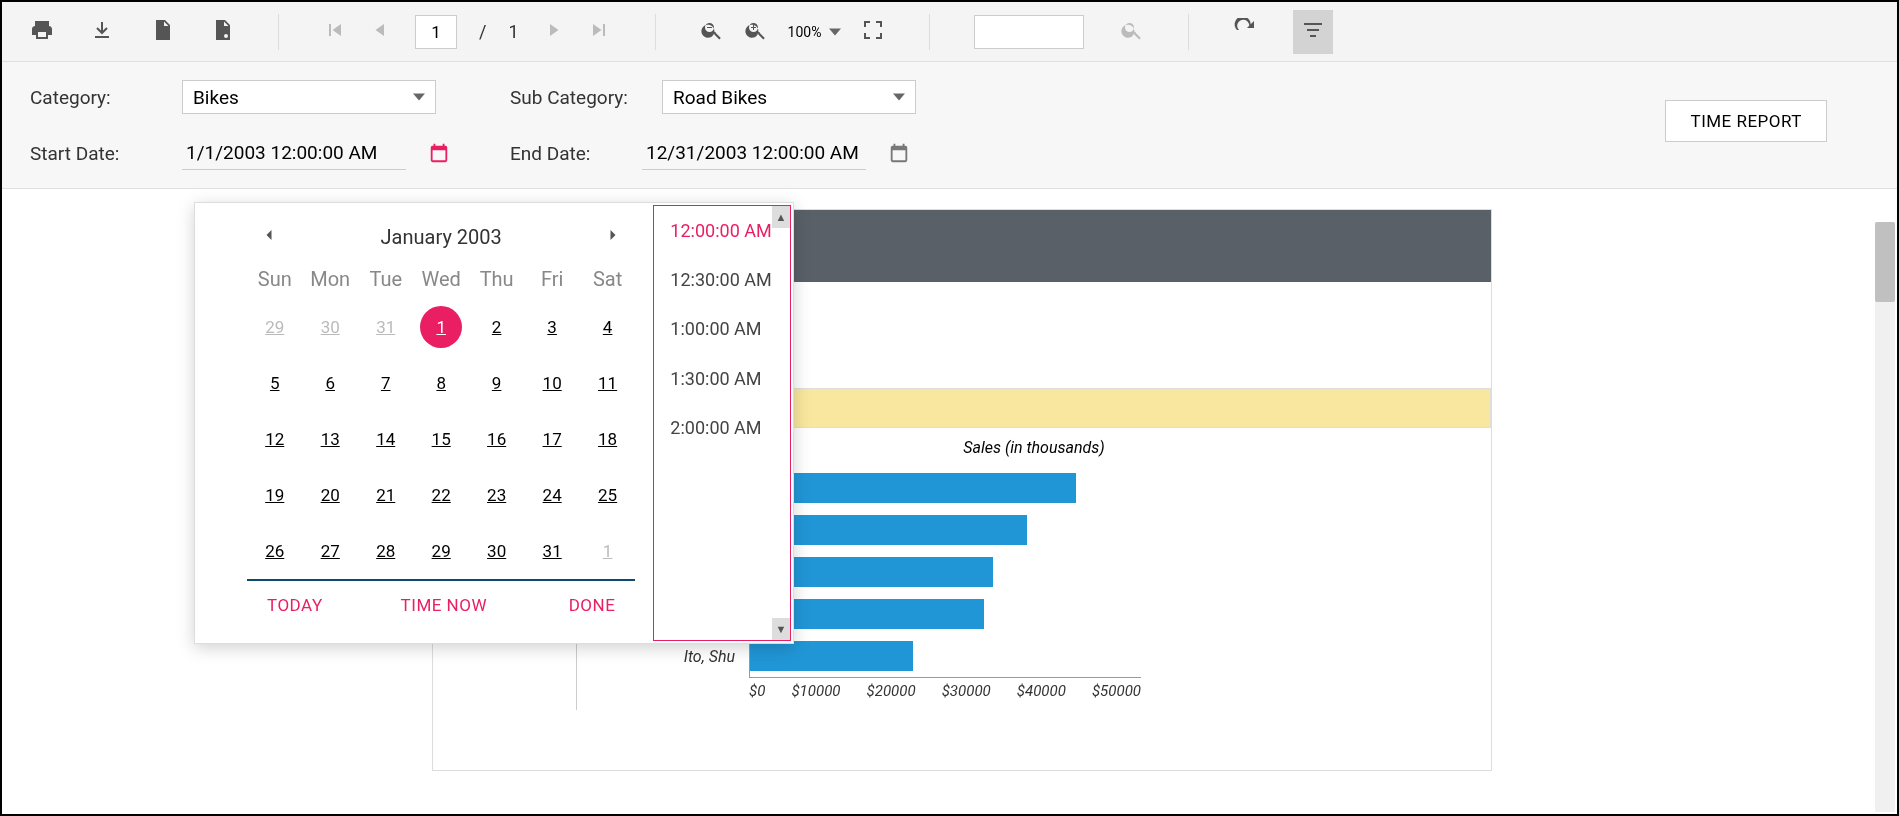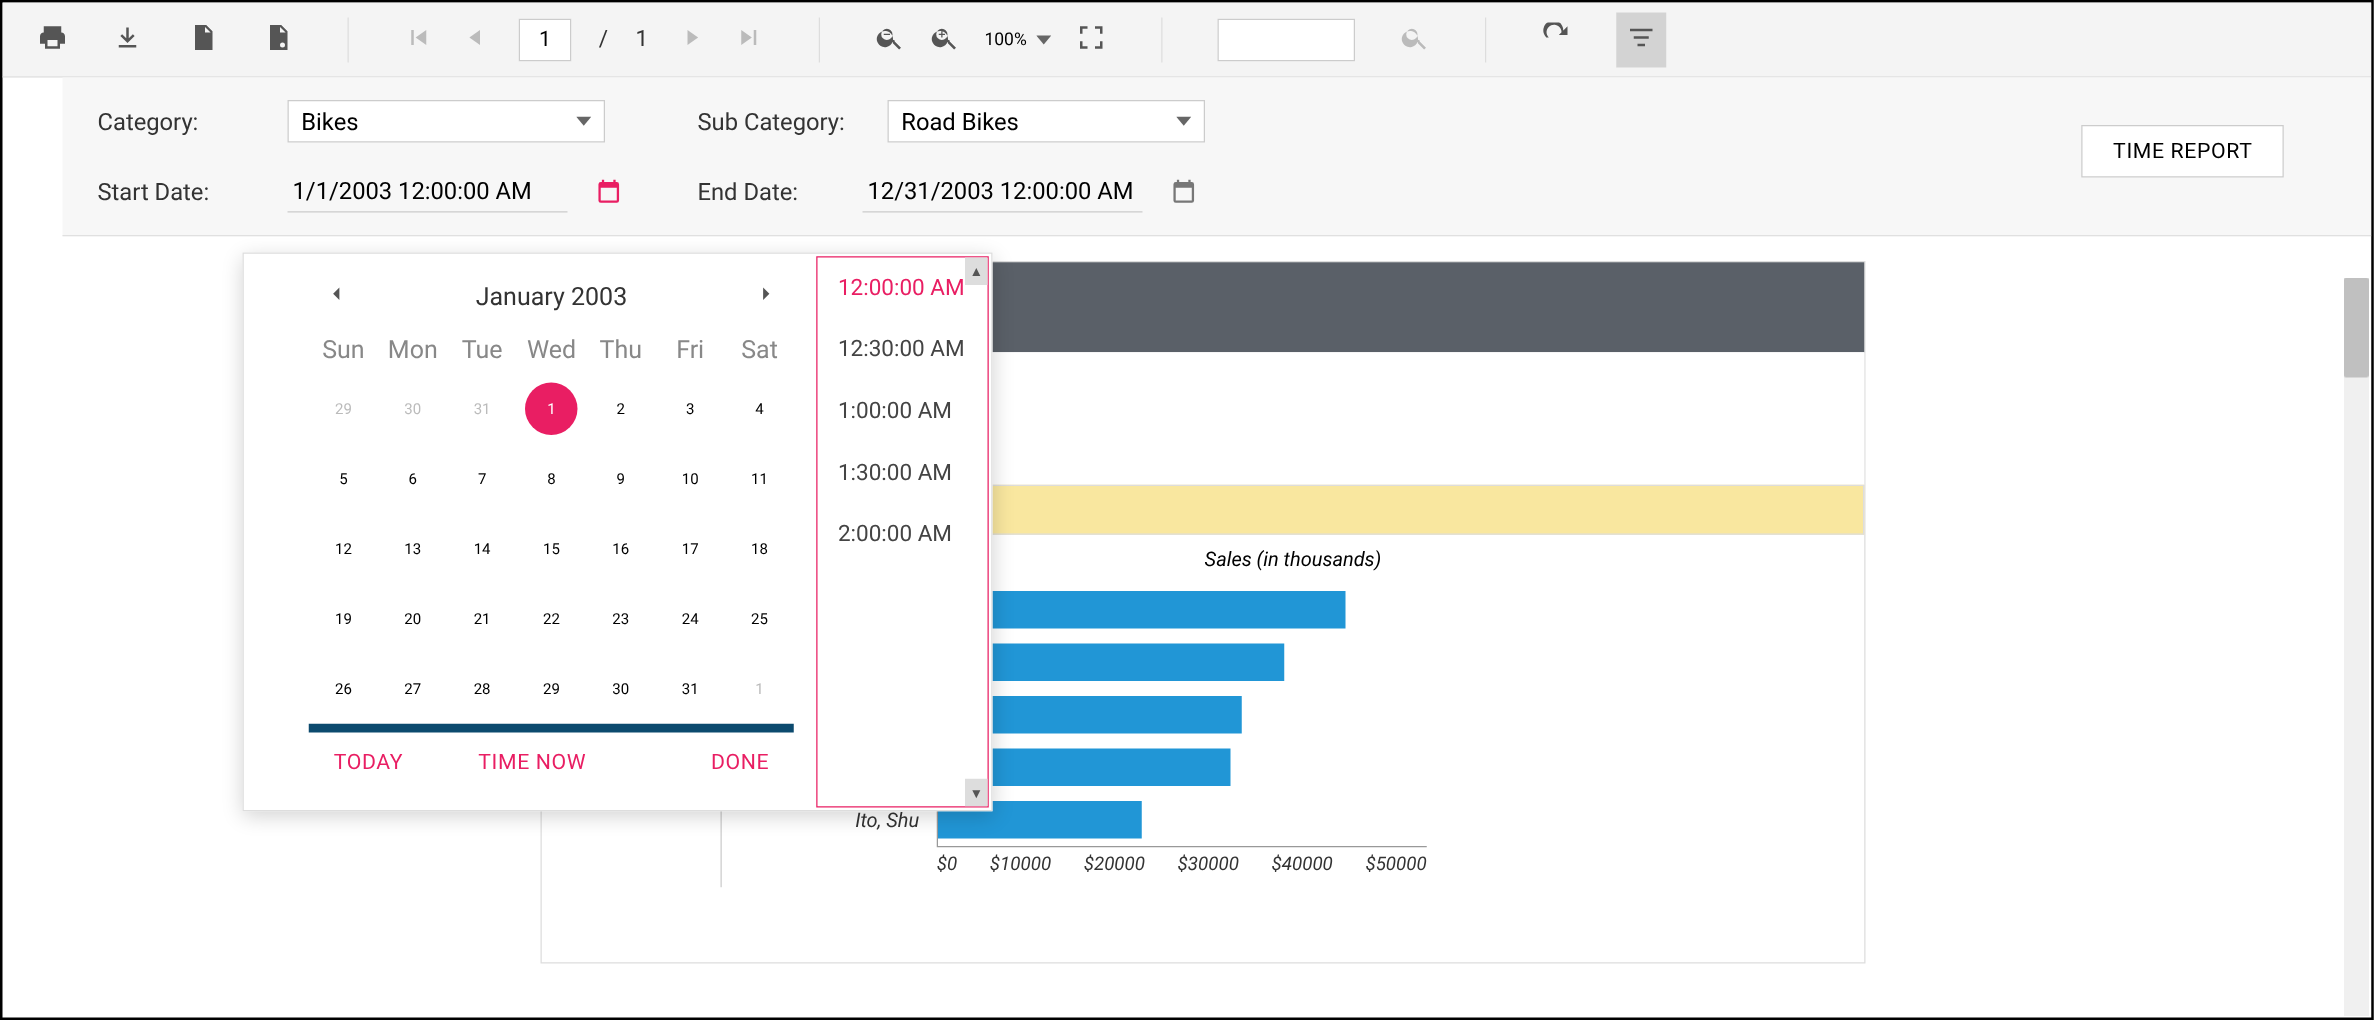--- a/index.html
+++ b/index.html
@@ -11,42 +11,42 @@
 .tb-sep { width: 1px; height: 36px; background: #ddd; margin: 0 8px; }
 .page-nav { display: flex; align-items: center; gap: 22px; }
 .page-input { width: 42px; height: 34px; border: 1px solid #ccc; text-align: center; font-size: 17px; }
 .page-slash { font-size: 18px; color: #333; }
 .zoom-group { display: flex; align-items: center; gap: 20px; }
 .zoom-select { display: flex; align-items: center; gap: 8px; font-size: 14px; justify-content: space-between; }
 .search-input { width: 110px; height: 34px; border: 1px solid #ccc; padding: 0 8px; }
 .tb-btn-active { background: #d3d3d3; padding: 8px; }
 
 
-.param-bar { background: #f7f7f7; padding: 18px 28px; display: flex; align-items: flex-start; gap: 60px; border-bottom: 1px solid #e0e0e0; position: relative; margin-left: 48px; }
+.param-bar { background: #f7f7f7; padding: 18px 28px; display: flex; align-items: flex-start; gap: 60px; border-bottom: 1px solid #e0e0e0; position: relative; }
 .param-col { display: flex; flex-direction: column; gap: 22px; }
 .param-row { display: flex; align-items: center; gap: 22px; }
 .param-label { font-size: 19px; color: #333; width: 130px; }
 .param-select { width: 254px; height: 34px; border: 1px solid #ccc; background: #fff; display: flex; align-items: center; justify-content: space-between; padding: 0 10px; font-size: 19px; cursor: pointer; }
 .date-input { width: 224px; height: 34px; border: none; border-bottom: 1px solid #ccc; background: transparent; font-size: 19px; padding: 0 4px; }
 .cal-icon { width: 22px; height: 22px; cursor: pointer; }
 .cal-icon.active svg { fill: #e91e63; }
 .view-report-btn { position: absolute; right: 70px; top: 38px; padding: 10px 24px; border: 1px solid #ccc; background: #fff; font-size: 17px; letter-spacing: 0.5px; cursor: pointer; }
 
 
 .datepicker { position: absolute; top: 200px; left: 192px; width: 600px; background: #fff; border: 1px solid #ddd; box-shadow: 0 4px 16px rgba(0,0,0,0.18); z-index: 100; display: flex; }
 .dp-cal { width: 450px; padding: 14px 16px; margin-left: 36px; }
 .dp-header { display: flex; align-items: center; justify-content: space-between; padding: 8px 12px 18px; }
 .dp-nav-arrow { cursor: pointer; width: 20px; height: 20px; fill: #555; }
 .dp-title { font-size: 20px; color: #333; }
 .dp-weekdays { display: grid; grid-template-columns: repeat(7, 1fr); text-align: center; color: #888; font-size: 20px; margin-bottom: 8px; }
 .dp-days { display: grid; grid-template-columns: repeat(7, 1fr); grid-auto-rows: 56px; text-align: center; }
-.dp-day { display: flex; align-items: center; justify-content: center; font-size: 12px; cursor: pointer; }
+.dp-day { display: flex; align-items: center; justify-content: center; font-size: 17px; cursor: pointer; text-decoration: underline; }
 .dp-day.muted { color: #bbb; }
 .dp-day.selected { background: #e91e63; color: #fff; border-radius: 50%; width: 42px; height: 42px; margin: auto; }
-.dp-footer { border-top: 7px solid #0c4a6e; display: flex; padding: 14px 20px; gap: 60px; font-size: 17px; letter-spacing: 0.5px; }
+.dp-footer { border-top: 2px solid #0c4a6e; display: flex; padding: 14px 20px; gap: 78px; font-size: 17px; letter-spacing: 0.5px; }
 .dp-footer-btn { color: #e91e63; cursor: pointer; }
 .dp-footer-done { margin-left: auto; color: #e91e63; cursor: pointer; }
 .dp-times { width: 148px; border: 1px solid #e91e63; display: flex; flex-direction: column; position: relative; margin: 2px; }
 .dp-time-list { flex: 1; overflow: hidden; }
 .dp-time-item { padding: 12px 16px; font-size: 18px; line-height: 1.4; cursor: pointer; color: #444; }
 .dp-time-item.selected { color: #e91e63; }
 .dp-scroll-btn { height: 22px; background: #ddd; display: flex; align-items: center; justify-content: center; cursor: pointer; font-size: 11px; color: #555; }
 .dp-scroll-up { position: absolute; top: 0; right: 0; width: 18px; }
 .dp-scroll-down { position: absolute; bottom: 0; right: 0; width: 18px; }
 

